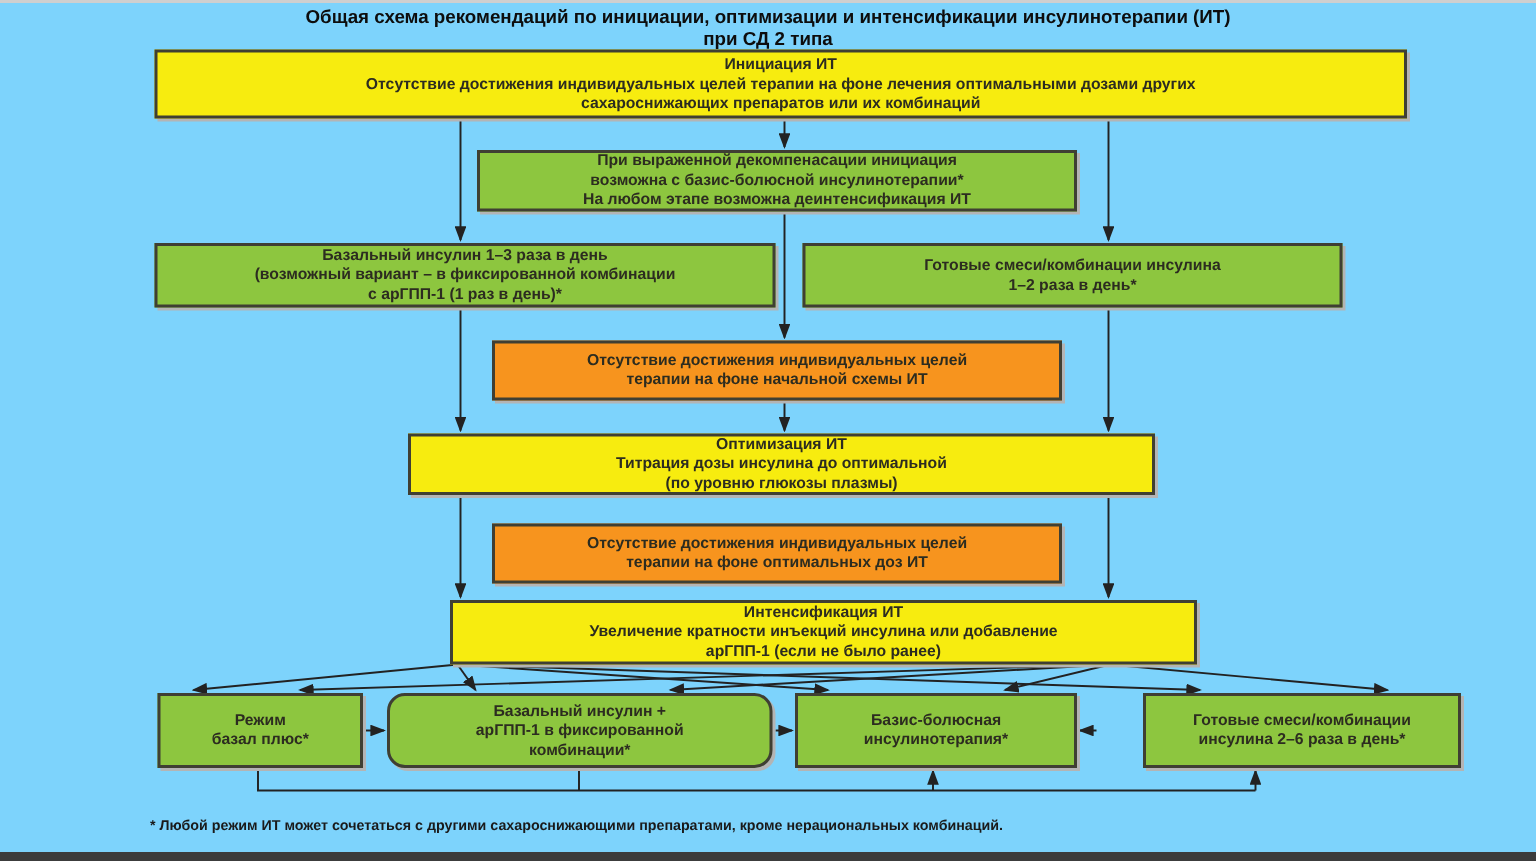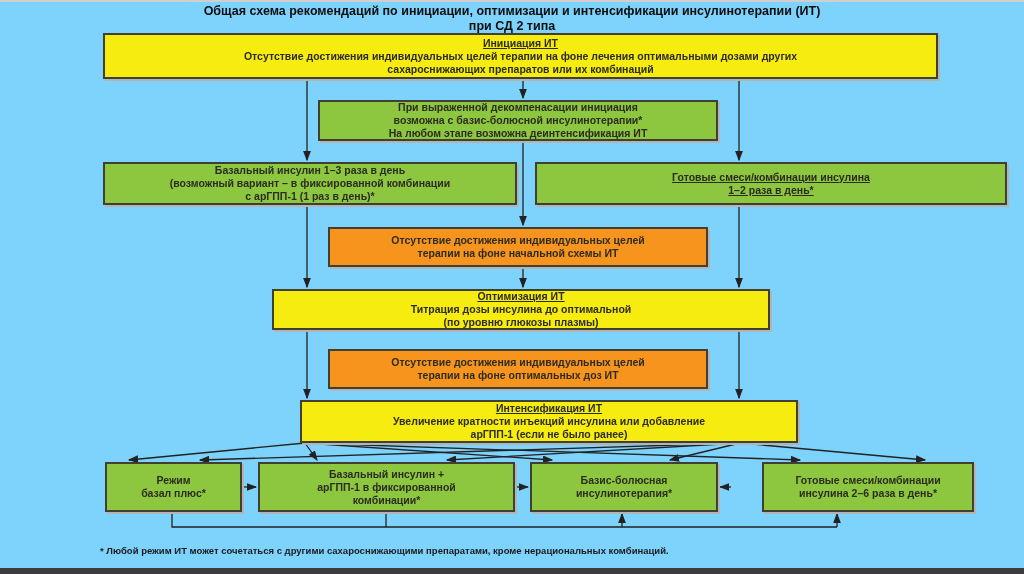--- a/index.html
+++ b/index.html
@@ -9,21 +9,21 @@
   .bottom-bar{position:absolute;left:0;bottom:0;width:1024px;height:6px;background:#3c3c3c;}
   .title{position:absolute;left:0;top:4px;width:1024px;text-align:center;
          font-size:12.5px;font-weight:bold;color:#0d0d0d;line-height:15px;}
   .box{position:absolute;box-sizing:border-box;border:2px solid #3f3f33;
        display:flex;flex-direction:column;justify-content:center;align-items:center;
        text-align:center;font-size:10.5px;font-weight:bold;color:#2c2c20;
        line-height:13px;box-shadow:2px 2px 0 #b4b4b4;padding:1px 4px;}
   .yellow{background:#f7ec0f;}
   .green{background:#8dc63f;}
   .orange{background:#f7941e;}
-  .box .hd{text-decoration:underline;text-align:center;}
+  .box .hd{text-align:center;}
   .connectors{position:absolute;left:0;top:0;pointer-events:none;}
   .footnote{position:absolute;left:100px;top:545px;font-size:9.5px;color:#1a1a1a;font-weight:bold;}
 </style>
 </head>
 <body>
 
 <div class="slide">
   <div class="top-edge"></div>
 
   <div class="title">
@@ -85,21 +85,21 @@
     <div>возможна с базис-болюсной инсулинотерапии*</div>
     <div>На любом этапе возможна деинтенсификация ИТ</div>
   </div>
 
   <div class="box green" style="left:103px;top:162px;width:414px;height:43px;">
     <div>Базальный инсулин 1–3 раза в день</div>
     <div>(возможный вариант – в фиксированной комбинации</div>
     <div>с арГПП-1 (1 раз в день)*</div>
   </div>
 
-  <div class="box green" style="left:535px;top:162px;width:472px;height:43px;text-decoration:underline;">
+  <div class="box green" style="left:535px;top:162px;width:360px;height:43px;">
     <div>Готовые смеси/комбинации инсулина</div>
     <div>1–2 раза в день*</div>
   </div>
 
   <div class="box orange" style="left:328px;top:227px;width:380px;height:40px;">
     <div>Отсутствие достижения индивидуальных целей</div>
     <div>терапии на фоне начальной схемы ИТ</div>
   </div>
 
   <div class="box yellow" style="left:272px;top:289px;width:498px;height:41px;">
@@ -117,21 +117,21 @@
     <div class="hd">Интенсификация ИТ</div>
     <div>Увеличение кратности инъекций инсулина или добавление</div>
     <div>арГПП-1 (если не было ранее)</div>
   </div>
 
   <div class="box green" style="left:105px;top:462px;width:137px;height:50px;">
     <div>Режим</div>
     <div>базал плюс*</div>
   </div>
 
-  <div class="box green" style="left:258px;top:462px;width:257px;height:50px;">
+  <div class="box green" style="left:258px;top:462px;width:257px;height:50px;border-radius:12px;">
     <div>Базальный инсулин +</div>
     <div>арГПП-1 в фиксированной</div>
     <div>комбинации*</div>
   </div>
 
   <div class="box green" style="left:530px;top:462px;width:188px;height:50px;">
     <div>Базис-болюсная</div>
     <div>инсулинотерапия*</div>
   </div>
 

